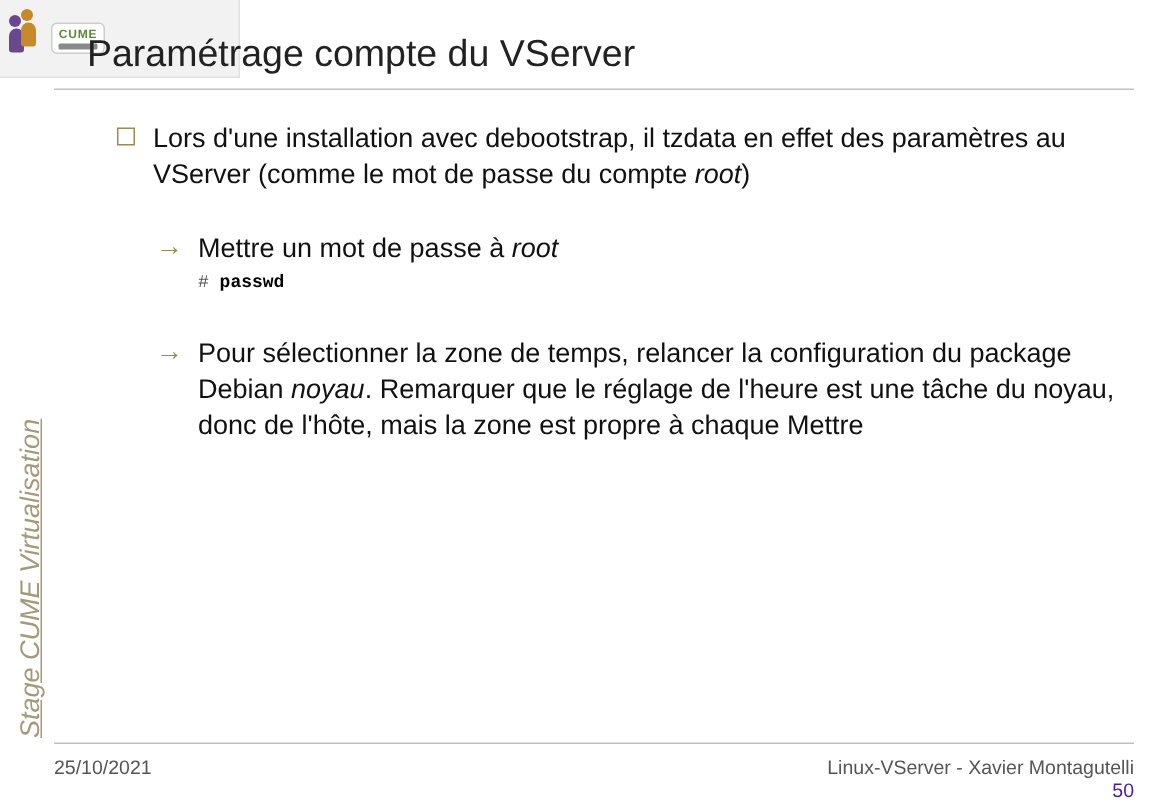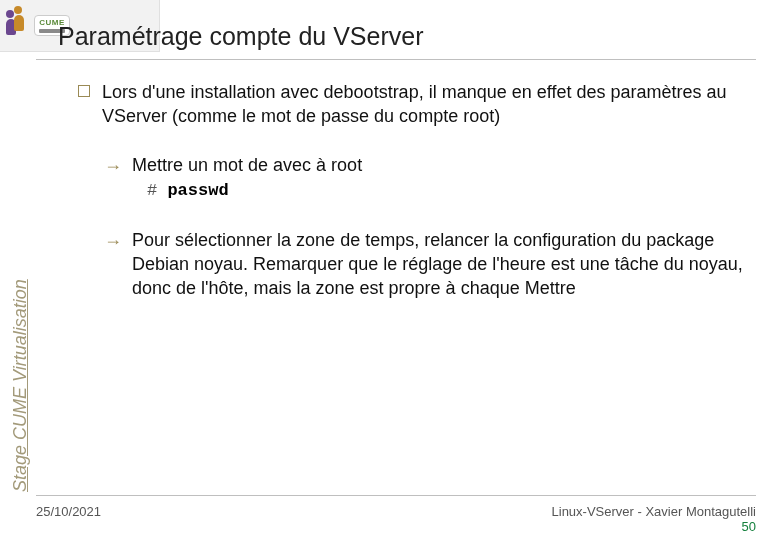--- a/index.html
+++ b/index.html
@@ -27,33 +27,33 @@
   .content { position: absolute; left: 78px; top: 80px; width: 670px; }
 
   .bullet-row { display: flex; align-items: flex-start; margin-bottom: 20px; }
   .sq { width: 12px; height: 12px; border: 1.5px solid #9a8a55; margin-top: 5px; margin-right: 12px; flex-shrink: 0; }
   .bullet-text { font-size: 18px; line-height: 1.35; color: #111; }
 
   .sub-block { margin-left: 26px; margin-top: 24px; }
   .arrow-row { display: flex; align-items: flex-start; margin-bottom: 4px; }
   .arrow { color: #9a8a55; font-size: 18px; margin-right: 10px; flex-shrink: 0; margin-top: 1px; }
   .sub-text { font-size: 18px; line-height: 1.35; color: #111; }
-  .code-line { font-family: "Courier New", monospace; font-weight: bold; font-size: 17px; margin-left: 43px; margin-top: 4px; margin-bottom: 28px; }
+  .code-line { font-family: "Courier New", monospace; font-weight: bold; font-size: 12px; margin-left: 28px; margin-top: 4px; margin-bottom: 28px; }
   .code-line .hash { color: #555; font-weight: normal; }
 
   .side-label { position: absolute; left: 10px; top: 492px; transform: rotate(-90deg); transform-origin: left top; font-size: 18px; font-style: italic; color: #a39a7a; text-decoration: underline; white-space: nowrap; }
 
   .footer-line { position: absolute; left: 36px; top: 495px; width: 720px; height: 1px; background: #bfbfbf; }
   .footer { position: absolute; left: 36px; top: 504px; width: 720px; display: flex; justify-content: space-between; font-size: 13px; color: #555; flex-direction: column; }
   .footer .center { position: absolute; left: 0; right: 0; text-align: right; }
-  .footer .right { color: #15803d; margin-left: auto; text-align: center; }
+  .footer .right { color: #4c1d95; margin-left: auto; text-align: center; }
   .footer .left { z-index: 1; }
   .footer .right { z-index: 1; }
 
-  .italic { }
+  .italic { font-style: italic; }
 </style>
 </head>
 <body>
 
 <div class="slide">
 
   <div class="logo-area">
     <div class="people">
       <div class="person p1">
           <div class="head"></div>
@@ -71,29 +71,29 @@
   </div>
 
   <div class="title">Paramétrage compte du VServer</div>
   <div class="title-underline"></div>
 
   <div class="content">
 
     <div class="bullet-row">
       <div class="sq"></div>
       <div class="bullet-text">
-        <span>Lors d'une installation avec debootstrap, il manque en effet des paramètres au VServer (comme le mot de passe du compte </span><span class="italic">root</span><span>)</span>
+        <span>Lors d'une installation avec debootstrap, il tzdata en effet des paramètres au VServer (comme le mot de passe du compte </span><span class="italic">root</span><span>)</span>
       </div>
     </div>
 
     <div class="sub-block">
       <div class="arrow-row">
         <div class="arrow">→</div>
         <div class="sub-text">
-          <span>Mettre un mot de avec à </span><span class="italic">root</span>
+          <span>Mettre un mot de passe à </span><span class="italic">root</span>
         </div>
       </div>
       <div class="code-line">
         <span class="hash">#</span><span> passwd</span>
       </div>
 
       <div class="arrow-row">
         <div class="arrow">→</div>
         <div class="sub-text">
           <span>Pour sélectionner la zone de temps, relancer la configuration du package Debian </span><span class="italic">noyau</span><span>. Remarquer que le réglage de l'heure est une tâche du noyau, donc de l'hôte, mais la zone est propre à chaque Mettre</span>

